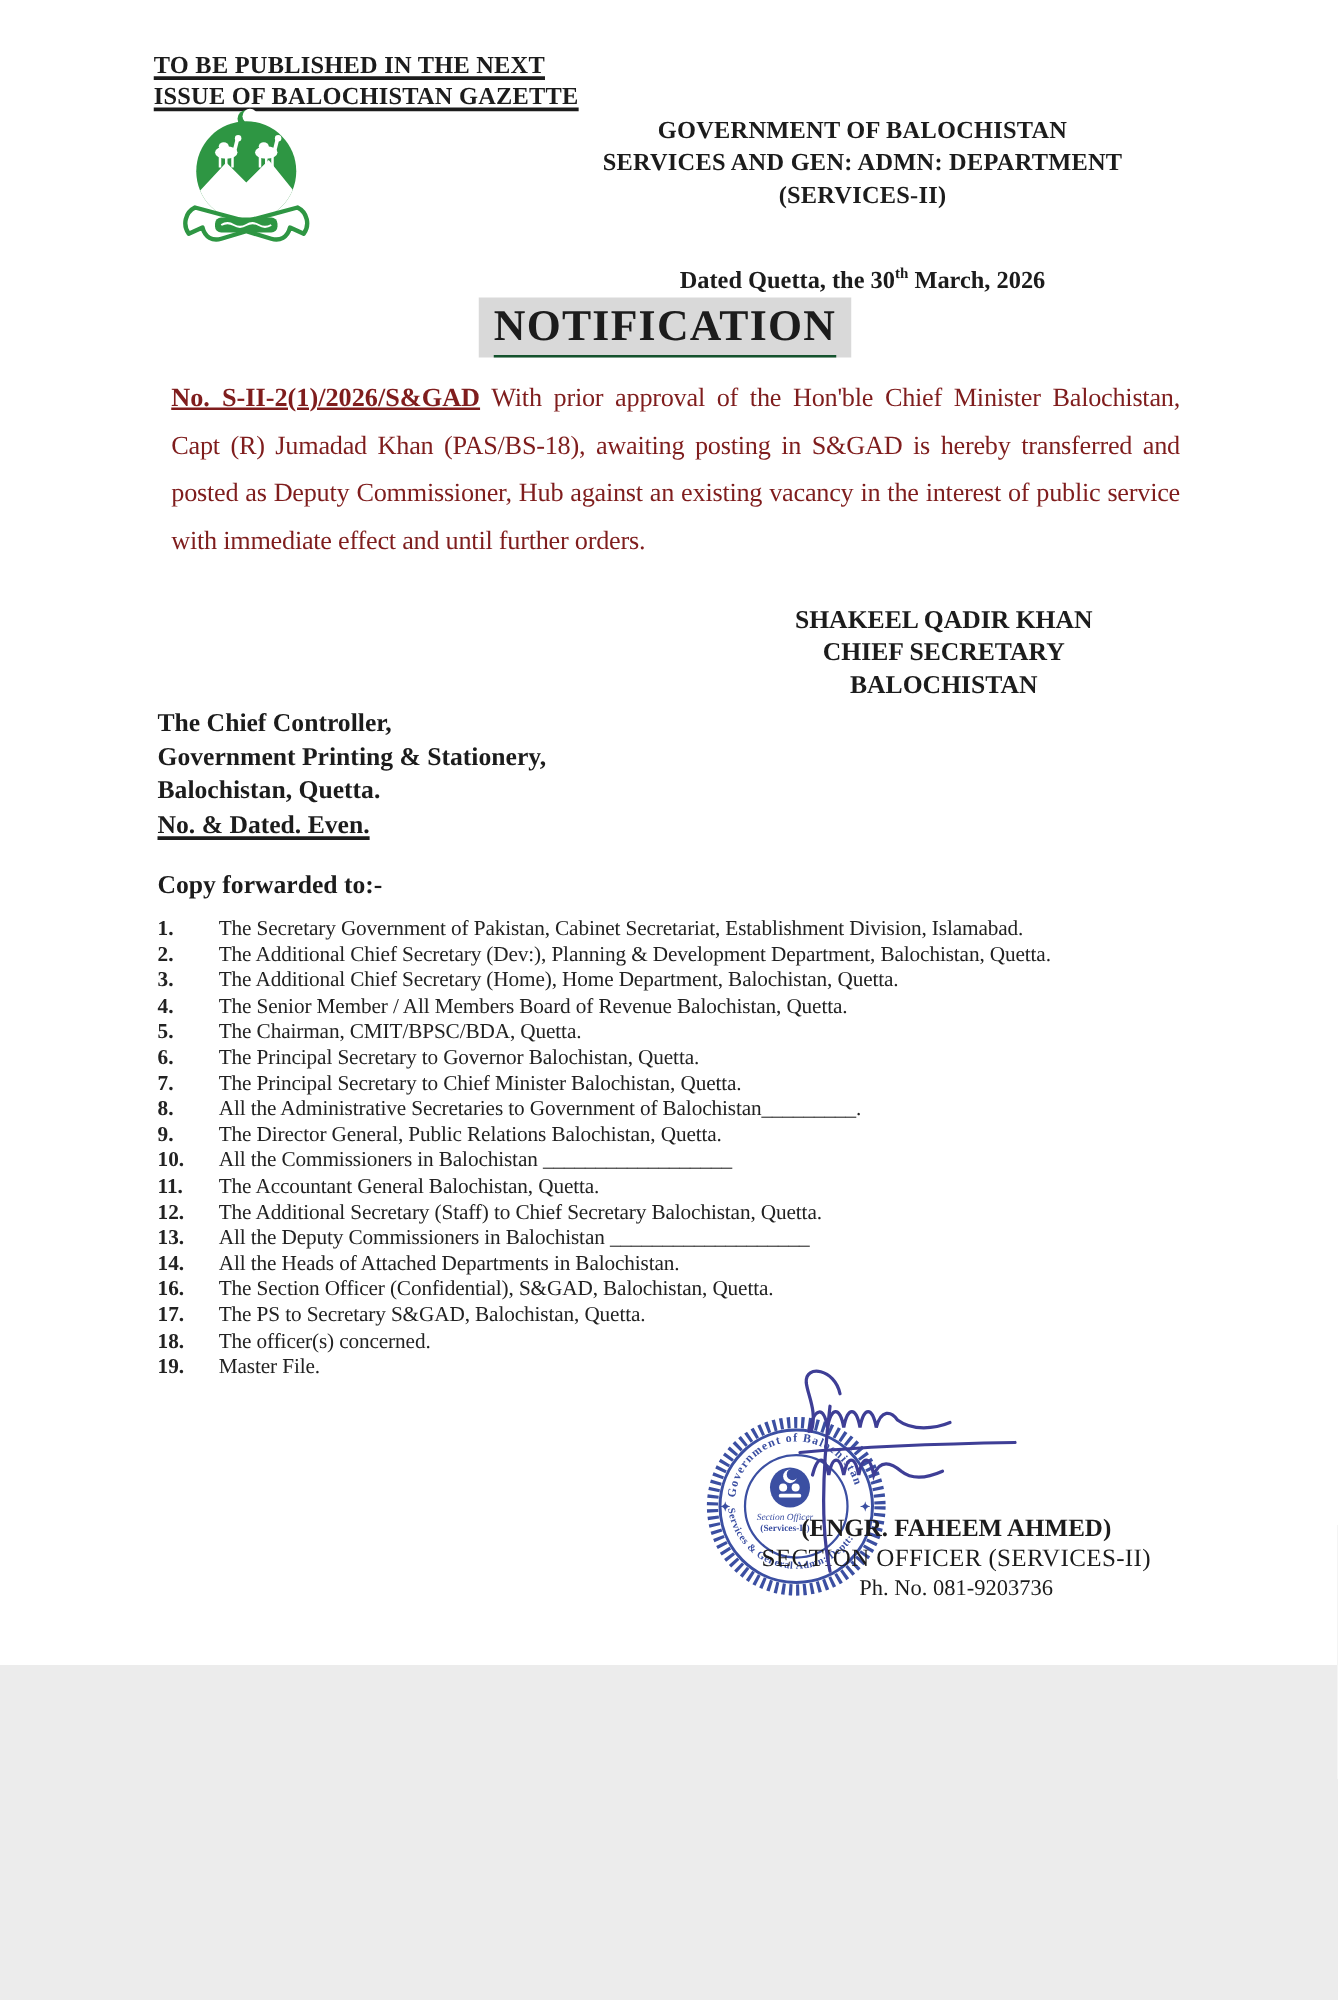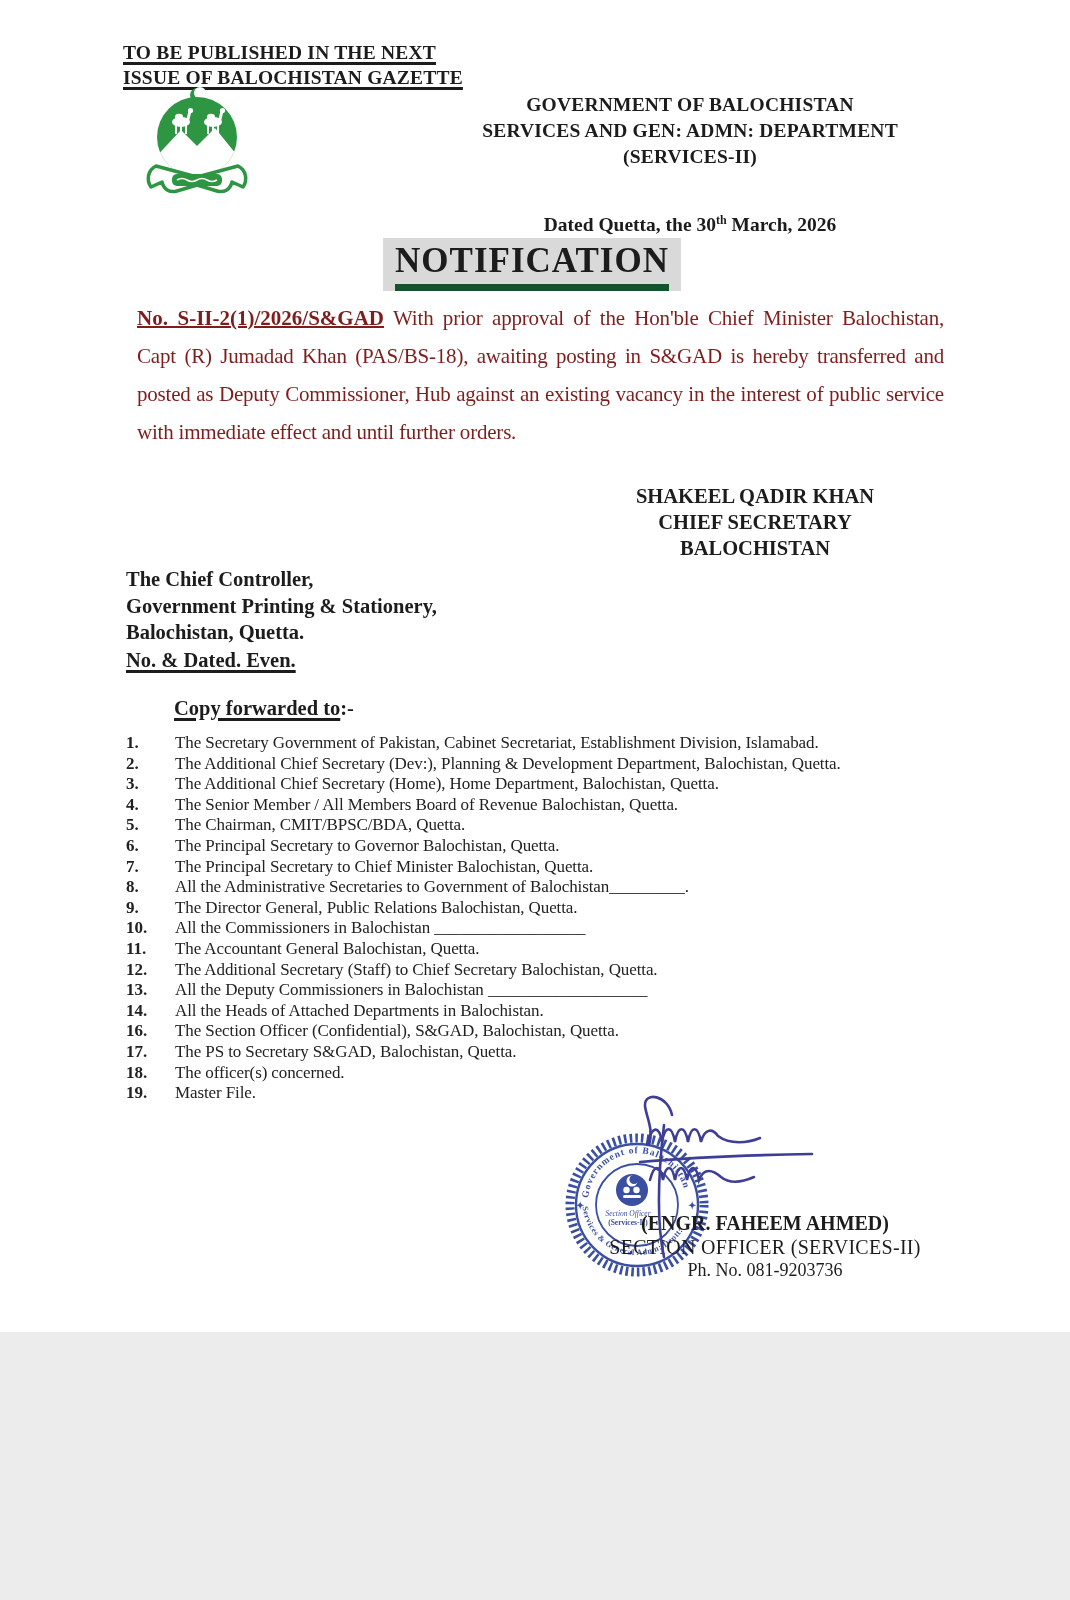--- a/index.html
+++ b/index.html
@@ -12,32 +12,32 @@
   .gazette span{display:block;text-decoration:underline;text-decoration-thickness:2.5px;text-underline-offset:3px;}
   
   .logo{position:absolute;left:136px;top:84px;}
   
   .gov-header{position:absolute;left:440px;top:92px;width:500px;text-align:center;font-weight:bold;font-size:19.5px;line-height:26px;letter-spacing:.2px;}
   .date-line{position:absolute;left:440px;top:190px;width:500px;text-align:center;font-weight:bold;font-size:19.5px;margin-top:24px;}
   .date-line sup{font-size:12px;line-height:0;}
   
   .title-wrap{position:absolute;left:0;top:238px;width:1064px;text-align:center;}
   .title{display:inline-block;background:#d9d9d9;padding:3px 12px 0 12px;}
-  .title b{display:inline-block;font-size:35px;letter-spacing:1px;border-bottom:7px solid #14532d;padding-bottom:3px;}
+  .title b{display:inline-block;font-size:35px;letter-spacing:1px;border-bottom:2px solid #14532d;padding-bottom:3px;}
   
   .body-para{position:absolute;left:137px;top:299px;width:807px;font-size:21px;line-height:38px;text-align:justify;color:#7f1d1d;letter-spacing:-.2px;}
   .refno{font-weight:bold;text-decoration:underline;text-decoration-thickness:2px;letter-spacing:0;}
   
   .signatory{position:absolute;left:555px;top:483px;width:400px;text-align:center;font-weight:bold;font-size:20.5px;line-height:26px;}
   .signatory div{white-space:nowrap;}
   
   .addressee{position:absolute;left:126px;top:566px;font-weight:bold;font-size:20.5px;line-height:26.5px;}
   .ref-even{position:absolute;left:126px;top:649px;font-weight:bold;font-size:20.5px;text-decoration:underline;text-decoration-thickness:2.5px;text-underline-offset:3px;}
   .copy-head{position:absolute;left:126px;top:697px;font-weight:bold;font-size:20.5px;}
-  .copy-head .u{text-decoration:underline;text-decoration-thickness:2.5px;text-underline-offset:3px;margin-left:48px;}
+  .copy-head .u{text-decoration-thickness:2.5px;text-underline-offset:3px;}
   
   .copy-list{position:absolute;left:126px;top:733px;width:845px;font-size:17px;line-height:20.6px;color:#222;}
   .row{display:flex;}
   .no{width:49px;font-weight:bold;flex:0 0 49px;}
   .txt{flex:1;letter-spacing:-.1px;}
   
   .stamp-svg{position:absolute;left:562px;top:1130px;z-index:2;}
   .footer-block{position:absolute;left:555px;top:1172px;width:420px;text-align:center;z-index:3;margin-top:39px;}
   .f-name{font-weight:bold;font-size:20px;line-height:24px;}
   .f-title{font-size:20px;line-height:24px;letter-spacing:.3px;}

